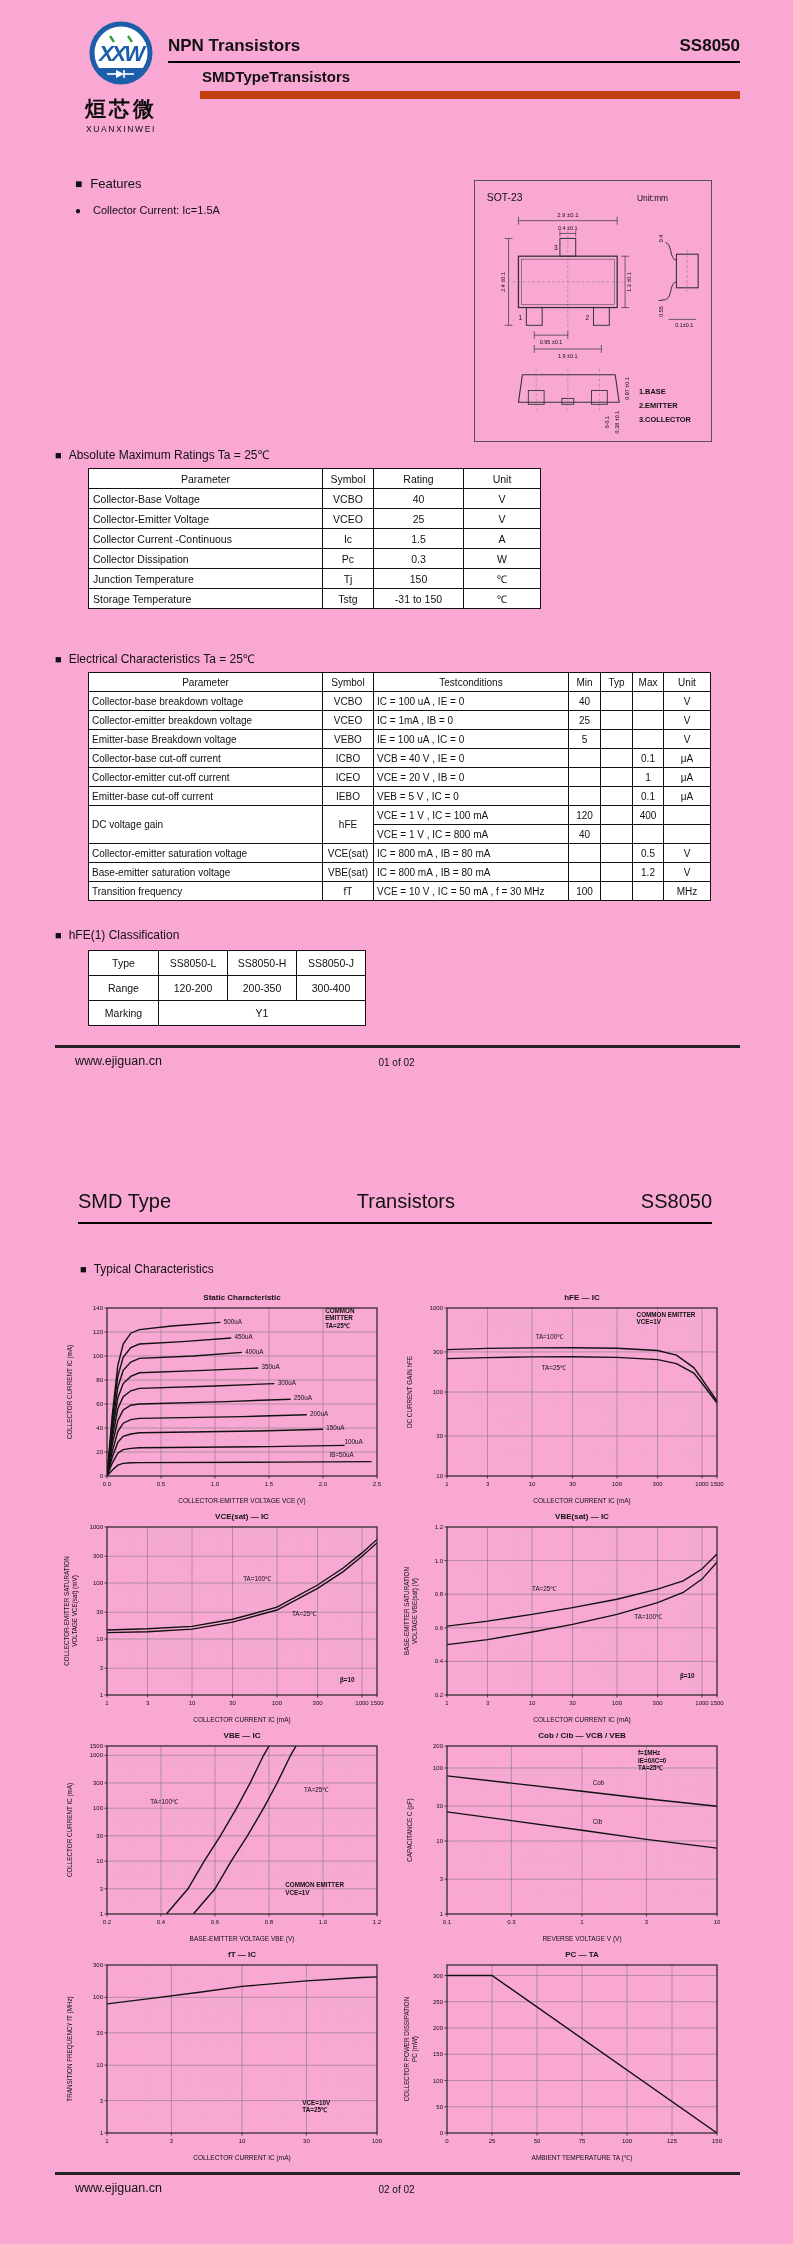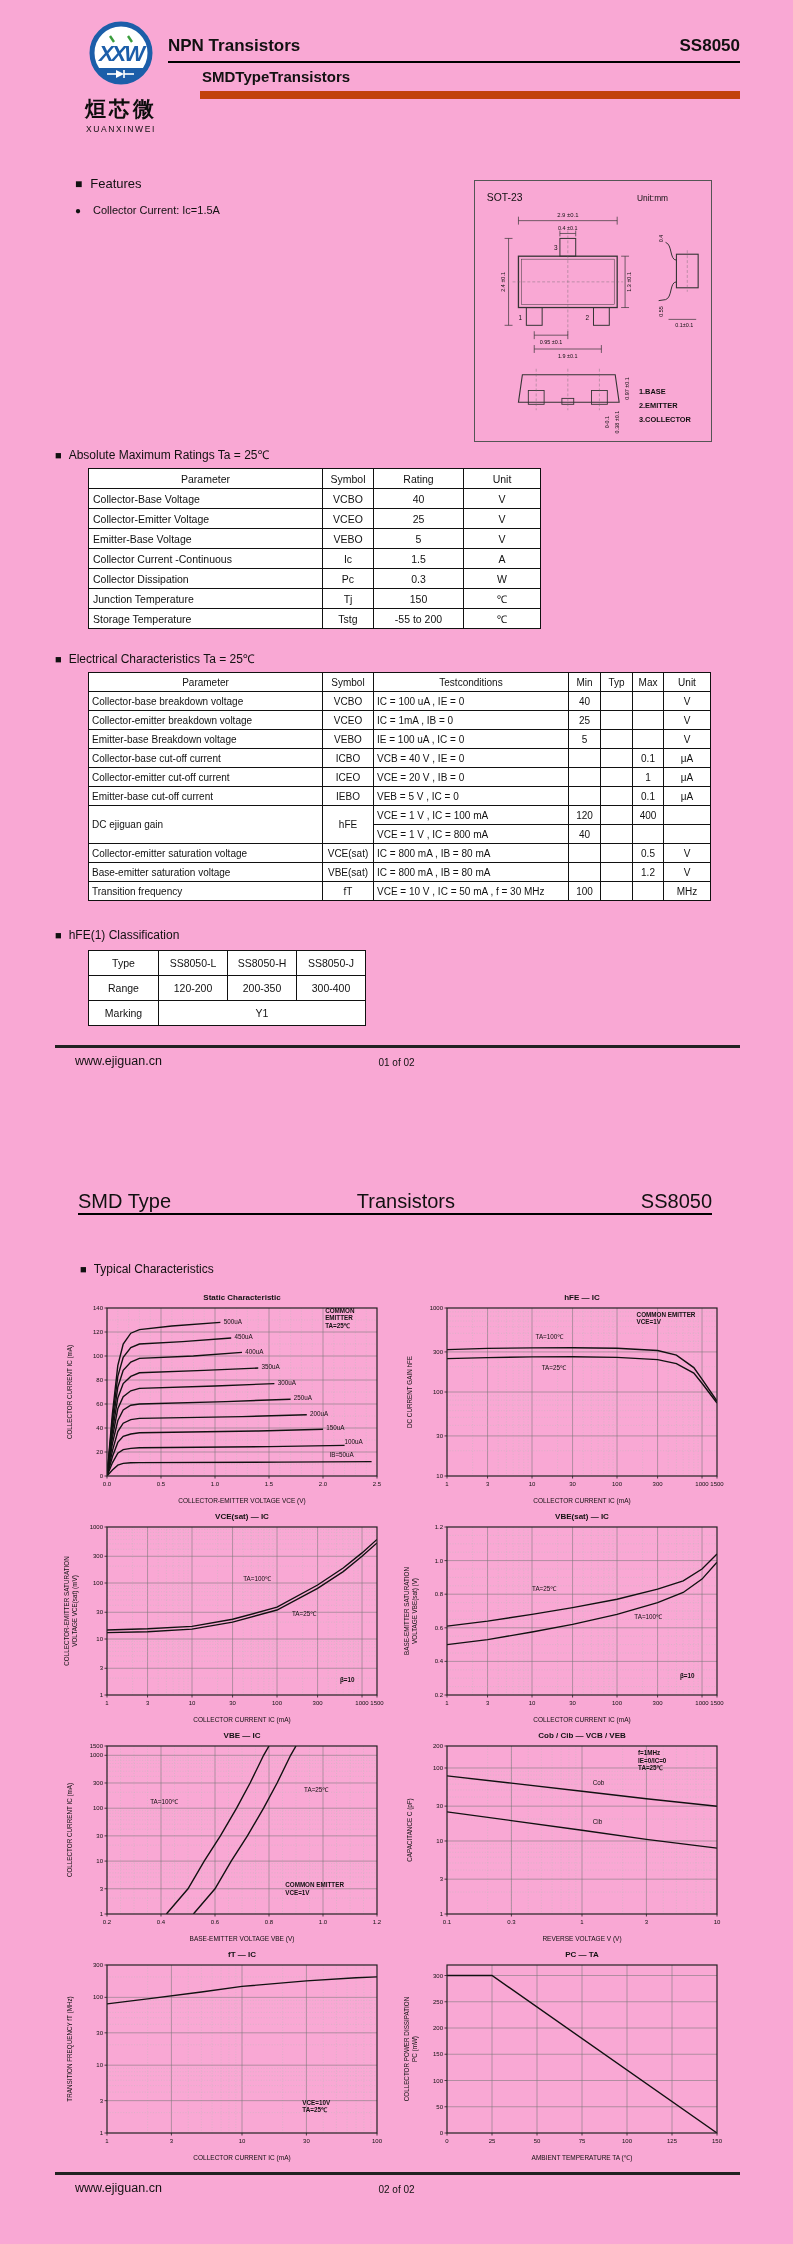--- a/index.html
+++ b/index.html
@@ -37,21 +37,21 @@
   #elec-table { left:88px; top:672px; width:622px; }
   #elec-table th, #elec-table td { height:19px; font-size:10px; font-weight:normal; padding:1px 3px; }
   #hfe-table { left:88px; top:950px; width:277px; }
   #hfe-table td { height:25px; font-weight:normal; }
 
   .hr { position:absolute; left:55px; width:685px; height:3px; background:#222; }
   .site { position:absolute; left:75px; font-size:12.5px; color:#111; }
   .pageno { position:absolute; left:0; width:793px; text-align:center; font-size:10px; }
 
   
-  #hdr2 { position:absolute; left:78px; top:1190px; width:634px; display:flex; justify-content:space-between; font-size:20px; border-bottom:2px solid #000; }
+  #hdr2 { position:absolute; left:78px; top:1190px; width:634px; display:flex; justify-content:space-between; font-size:20px; padding-bottom:9px; border-bottom:2px solid #000; }
   #typ-h { left:80px; top:1262px; }
 
   #charts-grid { position:absolute; left:56px; top:1290px; width:680px; display:grid; grid-template-columns:340px 340px; grid-auto-rows:219px; justify-items:center; align-items:start; }
   .chart-cell { width:326px; height:218px;text-align:center; }
   svg text { font-family:"Liberation Sans", sans-serif; }
 </style>
 </head>
 <body>
 
 <div class="page">
@@ -185,47 +185,41 @@
           <td>40</td>
           <td>V</td>
         </tr>
         <tr>
           <td class="al">Collector-Emitter Voltage</td>
           <td>VCEO</td>
           <td>25</td>
           <td>V</td>
         </tr>
         <tr>
-          <td class="al">Emitter-Base Voltage</td>
-          <td>VEBO</td>
-          <td>5</td>
-          <td>V</td>
-        </tr>
-        <tr>
           <td class="al">Collector Current -Continuous</td>
           <td>Ic</td>
           <td>1.5</td>
           <td>A</td>
         </tr>
         <tr>
           <td class="al">Collector Dissipation</td>
           <td>Pc</td>
           <td>0.3</td>
           <td>W</td>
         </tr>
         <tr>
           <td class="al">Junction Temperature</td>
           <td>Tj</td>
           <td>150</td>
           <td>℃</td>
         </tr>
         <tr>
           <td class="al">Storage Temperature</td>
           <td>Tstg</td>
-          <td>-55 to 200</td>
+          <td>-31 to 150</td>
           <td>℃</td>
         </tr>
       </tbody>
     </table>
 
   <div class="sec-h" style="left:55px; top:650px;">
     <span class="sq"></span><span>Electrical Characteristics Ta = 25℃</span>
   </div>
   <table id="elec-table" class="dtable">
     <colgroup>
@@ -297,21 +291,21 @@
         <tr>
           <td class="al">Emitter-base cut-off current</td>
           <td>IEBO</td>
           <td class="al">VEB = 5 V , IC = 0</td>
           <td></td>
           <td></td>
           <td>0.1</td>
           <td>μA</td>
         </tr>
         <tr>
-          <td rowspan="2" class="al">DC ejiguan gain</td>
+          <td rowspan="2" class="al">DC voltage gain</td>
           <td rowspan="2">hFE</td>
           <td class="al">VCE = 1 V , IC = 100 mA</td>
           <td>120</td>
           <td></td>
           <td>400</td>
           <td></td>
         </tr>
         <tr>
           <td class="al">VCE = 1 V , IC = 800 mA</td>
           <td>40</td>

